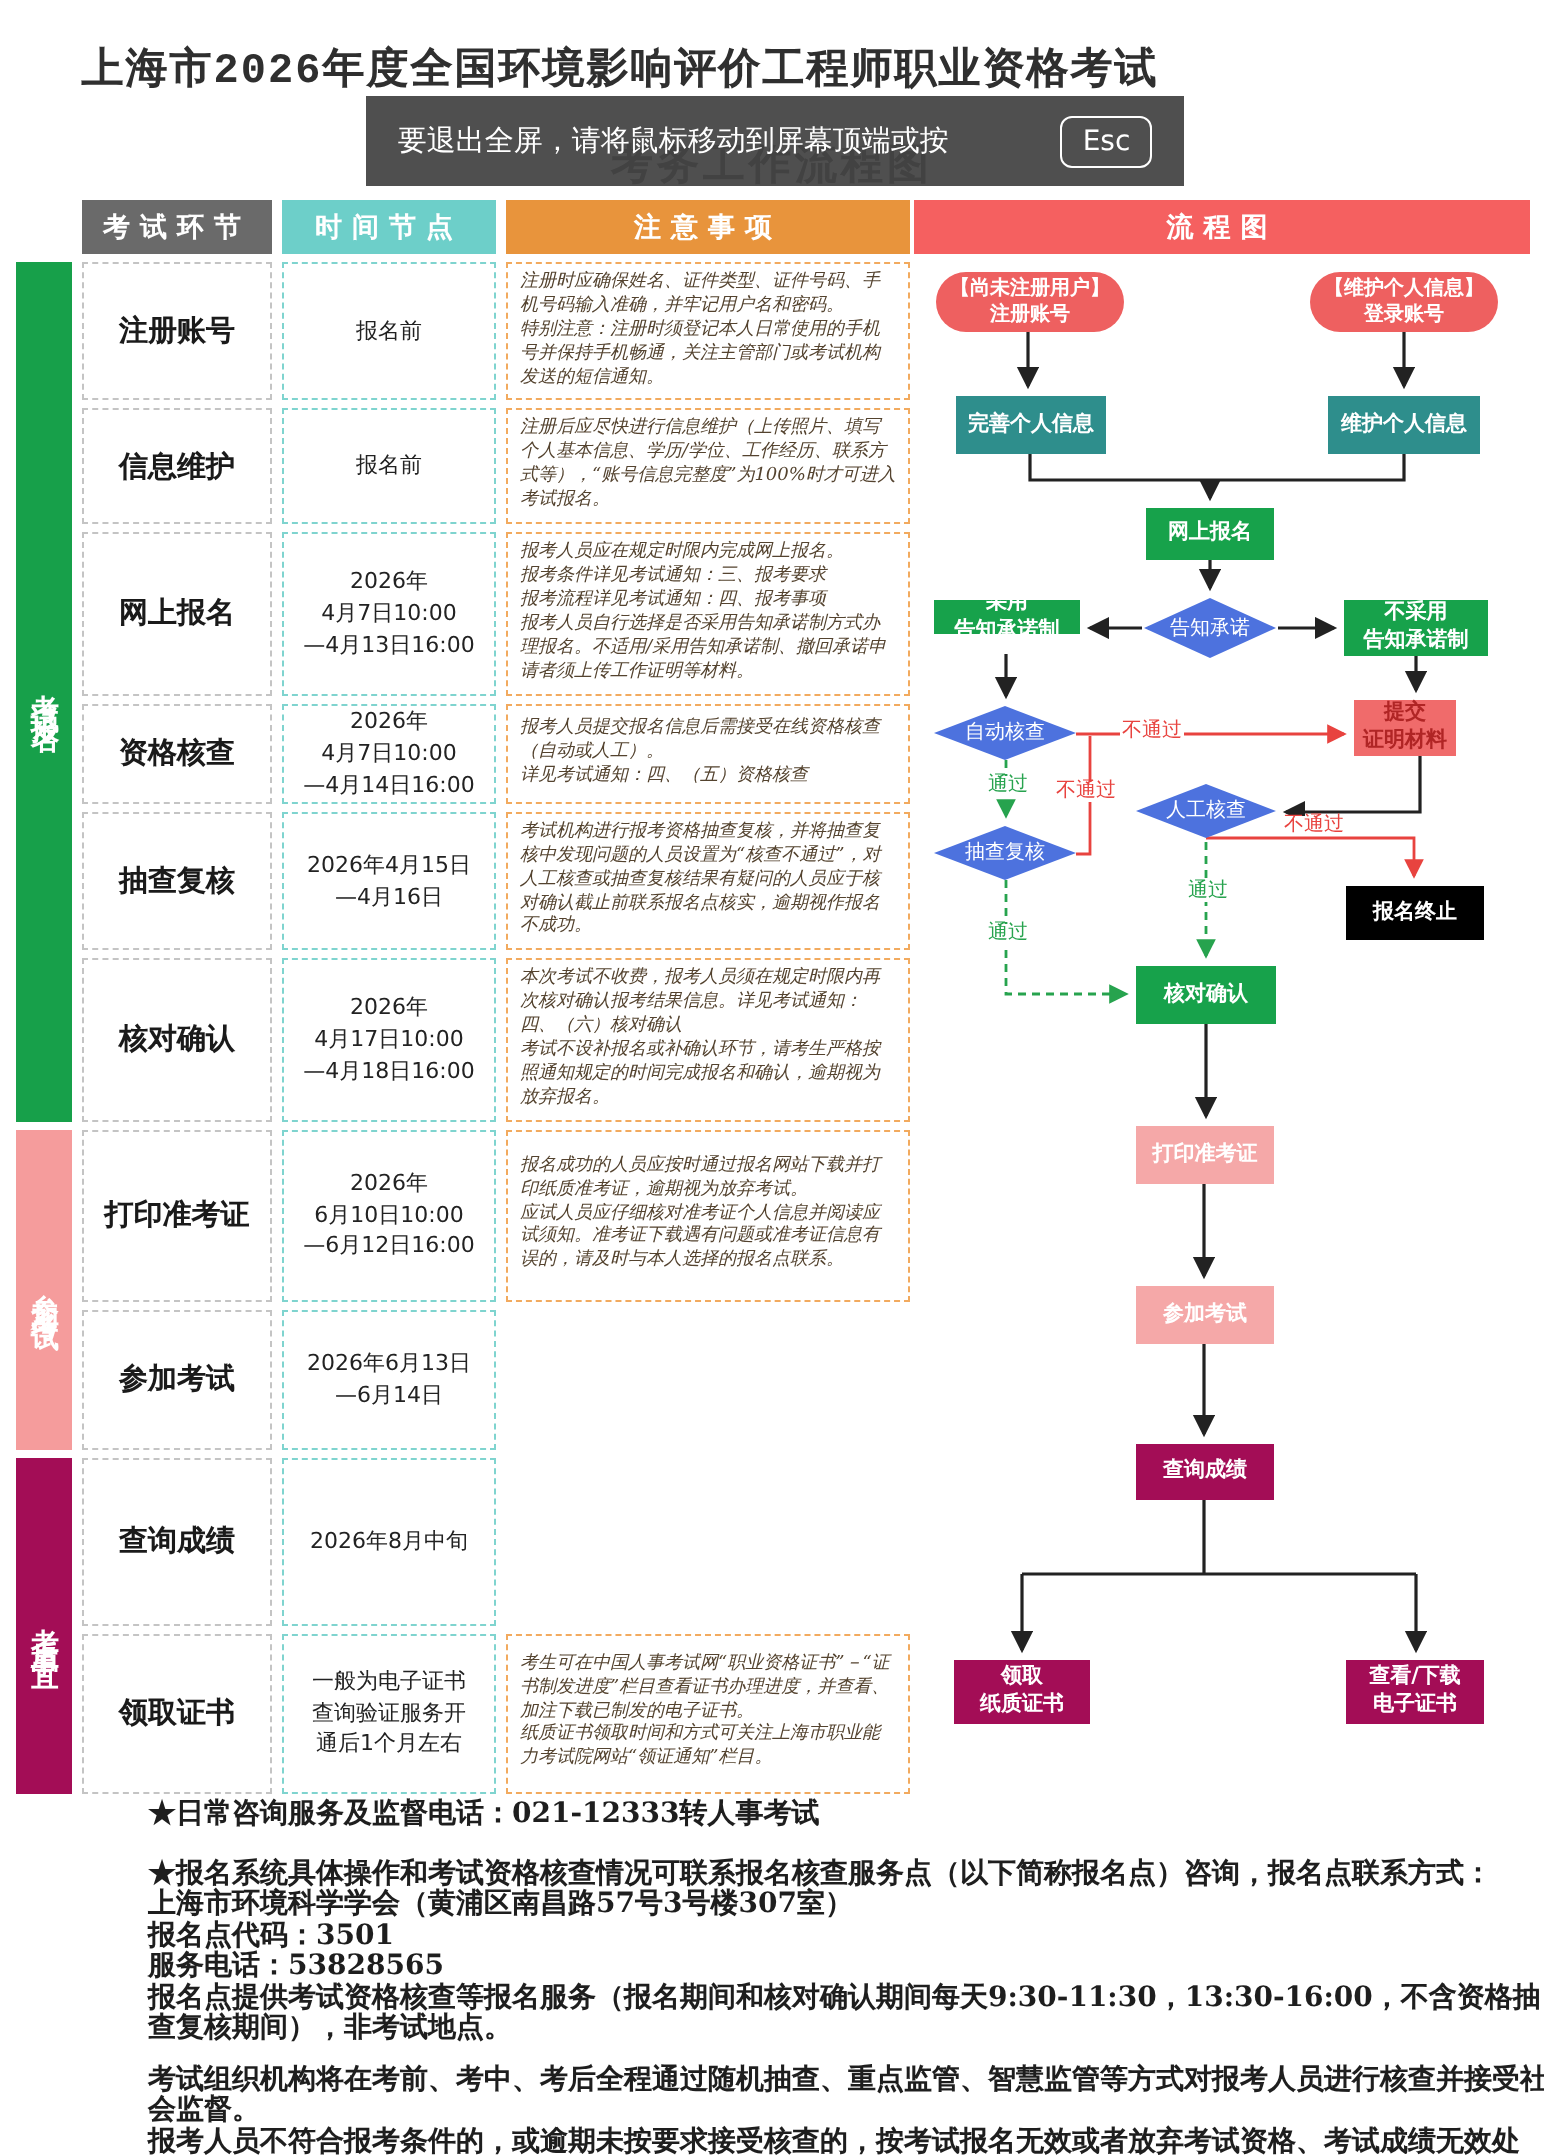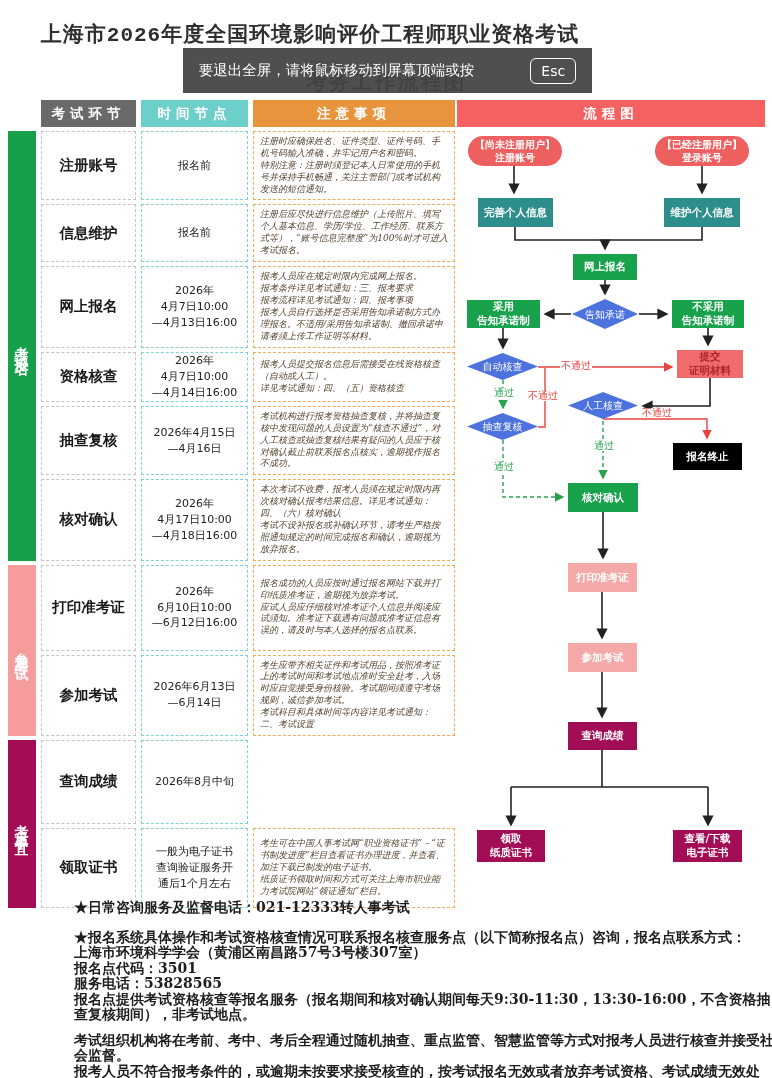--- a/index.html
+++ b/index.html
@@ -132,22 +132,20 @@
   <div class="cell stage mh86" style="grid-row:8">打印准考证</div>
   <div class="cell time" style="grid-row:8">2026年
 6月10日10:00
 —6月12日16:00</div>
   <div class="cell notes" style="grid-row:8">报名成功的人员应按时通过报名网站下载并打印纸质准考证，逾期视为放弃考试。
 应试人员应仔细核对准考证个人信息并阅读应试须知。准考证下载遇有问题或准考证信息有误的，请及时与本人选择的报名点联系。</div>
 
   <div class="cell stage mh70" style="grid-row:9">参加考试</div>
   <div class="cell time" style="grid-row:9">2026年6月13日
 —6月14日</div>
-  <div class="cell notes" style="grid-row:9">考生应带齐相关证件和考试用品，按照准考证上的考试时间和考试地点准时安全赴考，入场时应自觉接受身份核验。考试期间须遵守考场规则，诚信参加考试。
-考试科目和具体时间等内容详见考试通知：二、考试设置</div>
 
   <div class="cell stage mh84" style="grid-row:10">查询成绩</div>
   <div class="cell time" style="grid-row:10">2026年8月中旬</div>
 
   <div class="cell stage mh80" style="grid-row:11">领取证书</div>
   <div class="cell time" style="grid-row:11">一般为电子证书
 查询验证服务开
 通后1个月左右</div>
   <div class="cell notes" style="grid-row:11">考生可在中国人事考试网“职业资格证书”－“证书制发进度”栏目查看证书办理进度，并查看、加注下载已制发的电子证书。
 纸质证书领取时间和方式可关注上海市职业能力考试院网站“领证通知”栏目。</div>
@@ -193,32 +191,32 @@
     </g>
     <g stroke="#27A34E" stroke-width="1.4" fill="none" stroke-dasharray="4 3">
       <path d="M46 280 L46 308" marker-end="url(#ah-g)"></path>
       <path d="M146 321 L146 378" marker-end="url(#ah-g)"></path>
       <path d="M46 340 L46 397 L106 397" marker-end="url(#ah-g)"></path>
     </g>
   </svg>
 
   <div class="fn rounded" style="left:11px;top:36px;width:94px;height:30px">【尚未注册用户】
 注册账号</div>
-  <div class="fn rounded" style="left:198px;top:36px;width:94px;height:30px">【已经注册用户】
+  <div class="fn rounded" style="left:198px;top:36px;width:94px;height:30px">【维护个人信息】
 登录账号</div>
   <div class="fn tealbx" style="left:21px;top:98px;width:75px;height:29px">完善个人信息</div>
   <div class="fn tealbx" style="left:207px;top:98px;width:76px;height:29px">维护个人信息</div>
   <div class="fn greenbx" style="left:116px;top:154px;width:64px;height:26px">网上报名</div>
   <div class="fn diamond" style="left:115px;top:199px;width:66px;height:30px">告知承诺</div>
-  <div class="fn greenbx" style="left:10px;top:200px;width:73px;height:28px">采用
+  <div class="fn greenbx" style="left:10px;top:200px;width:73px;height:17px">采用
 告知承诺制</div>
   <div class="fn greenbx" style="left:215px;top:200px;width:72px;height:28px">不采用
 告知承诺制</div>
   <div class="fn diamond" style="left:10px;top:253px;width:71px;height:27px">自动核查</div>
-  <div class="fn redbx" style="left:220px;top:250px;width:66px;height:28px">提交
+  <div class="fn redbx" style="left:220px;top:250px;width:51px;height:28px">提交
 证明材料</div>
   <div class="fn diamond" style="left:10px;top:313px;width:71px;height:27px">抽查复核</div>
   <div class="fn diamond" style="left:111px;top:292px;width:70px;height:27px">人工核查</div>
   <div class="fn blackbx" style="left:216px;top:343px;width:69px;height:27px">报名终止</div>
   <div class="fn greenbx" style="left:111px;top:383px;width:70px;height:29px">核对确认</div>
   <div class="fn pinkbx" style="left:111px;top:463px;width:69px;height:29px">打印准考证</div>
   <div class="fn pinkbx" style="left:111px;top:543px;width:69px;height:29px">参加考试</div>
   <div class="fn magbx" style="left:111px;top:622px;width:69px;height:28px">查询成绩</div>
   <div class="fn magbx" style="left:20px;top:730px;width:68px;height:32px">领取
 纸质证书</div>

